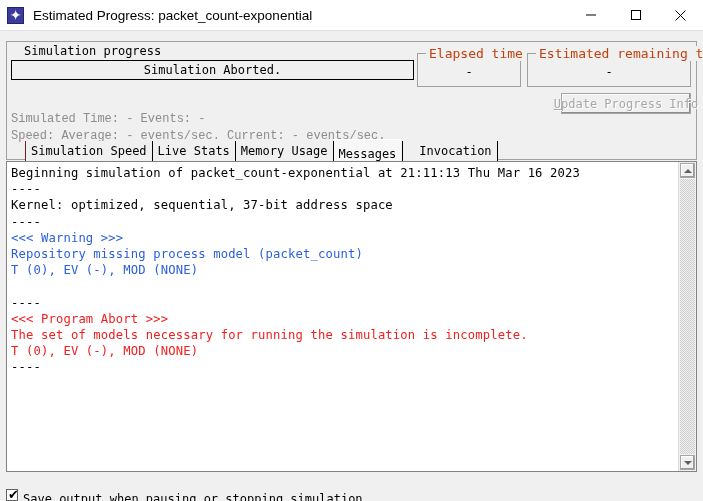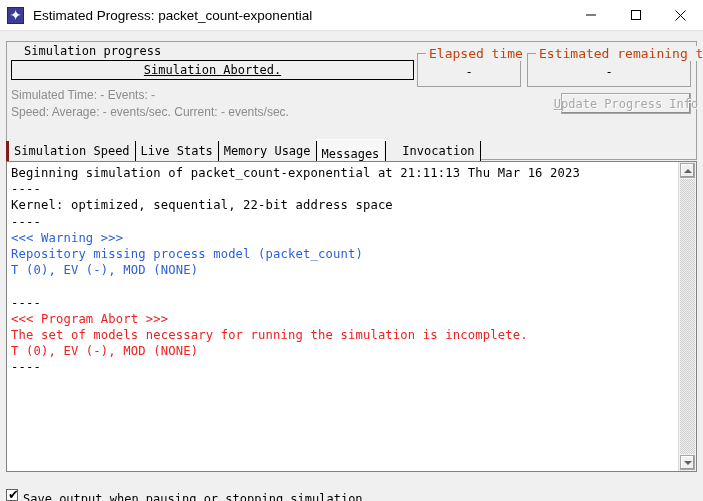--- a/index.html
+++ b/index.html
@@ -115,30 +115,30 @@
     box-sizing: border-box;
     display: flex;
     align-items: center;
     justify-content: center;
   }
   #progress-bar-text {
     font-family: "DejaVu Sans Mono", monospace;
     font-size: 12px;
     color: #000;
     white-space: nowrap;
-    text-decoration: underline;
   }
 
   .stat-line {
     position: absolute;
     left: 11px;
-    font-family: Liberation Sans, sans-serif;
+    font-family: Liberation Mono, monospace;
     font-size: 12px;
     color: #8c8c8c;
     white-space: nowrap;
+    margin-top: 24px;
   }
   #stat-line-1 { top: 57px; }
   #stat-line-2 { top: 74px; }
 
   
   .time-group {
     position: absolute;
     border: 1px solid #a0a0a0;
     box-sizing: border-box;
     height: 34px;
@@ -202,21 +202,21 @@
     color: #000;
     background: #f0f0f0;
     border-right: 1px solid #000000;
     display: flex;
     align-items: center;
     box-sizing: border-box;
     white-space: nowrap;
     position: relative;
     top: 0px;
   }
-  .tab:first-child { border-left: 3px solid #7f1d1d; }
+  .tab:first-child { border-left: 1px solid #7f1d1d; margin-left: 19px; }
   .tab.selected {
     background: #f7f7f7;
     height: 22px;
     border-right: 1px solid #f0f0f0;
     box-shadow: inset 0 1px 0 #ffffff;
     align-items: flex-end;
   }
   .tab.selected + .tab { border-left: 1px solid #000; padding-left: 16px; }
 
   
@@ -398,21 +398,21 @@
         </div>
       <div class="tab">
           <span>Invocation</span>
         </div>
     </div>
 
     <div id="log-wrap">
       <div id="log-area">
           <div class="log-line">Beginning simulation of packet_count-exponential at 21:11:13 Thu Mar 16 2023</div>
           <div class="log-line">----</div>
-          <div class="log-line">Kernel: optimized, sequential, 22-bit address space</div>
+          <div class="log-line">Kernel: optimized, sequential, 37-bit address space</div>
           <div class="log-line">----</div>
           <div class="log-line warn">&lt;&lt;&lt; Warning &gt;&gt;&gt;</div>
           <div class="log-line warn">Repository missing process model (packet_count)</div>
           <div class="log-line warn">T (0), EV (-), MOD (NONE)</div>
           <div class="log-line">&nbsp;</div>
           <div class="log-line">----</div>
           <div class="log-line error">&lt;&lt;&lt; Program Abort &gt;&gt;&gt;</div>
           <div class="log-line error">The set of models necessary for running the simulation is incomplete.</div>
           <div class="log-line error">T (0), EV (-), MOD (NONE)</div>
           <div class="log-line">----</div>

